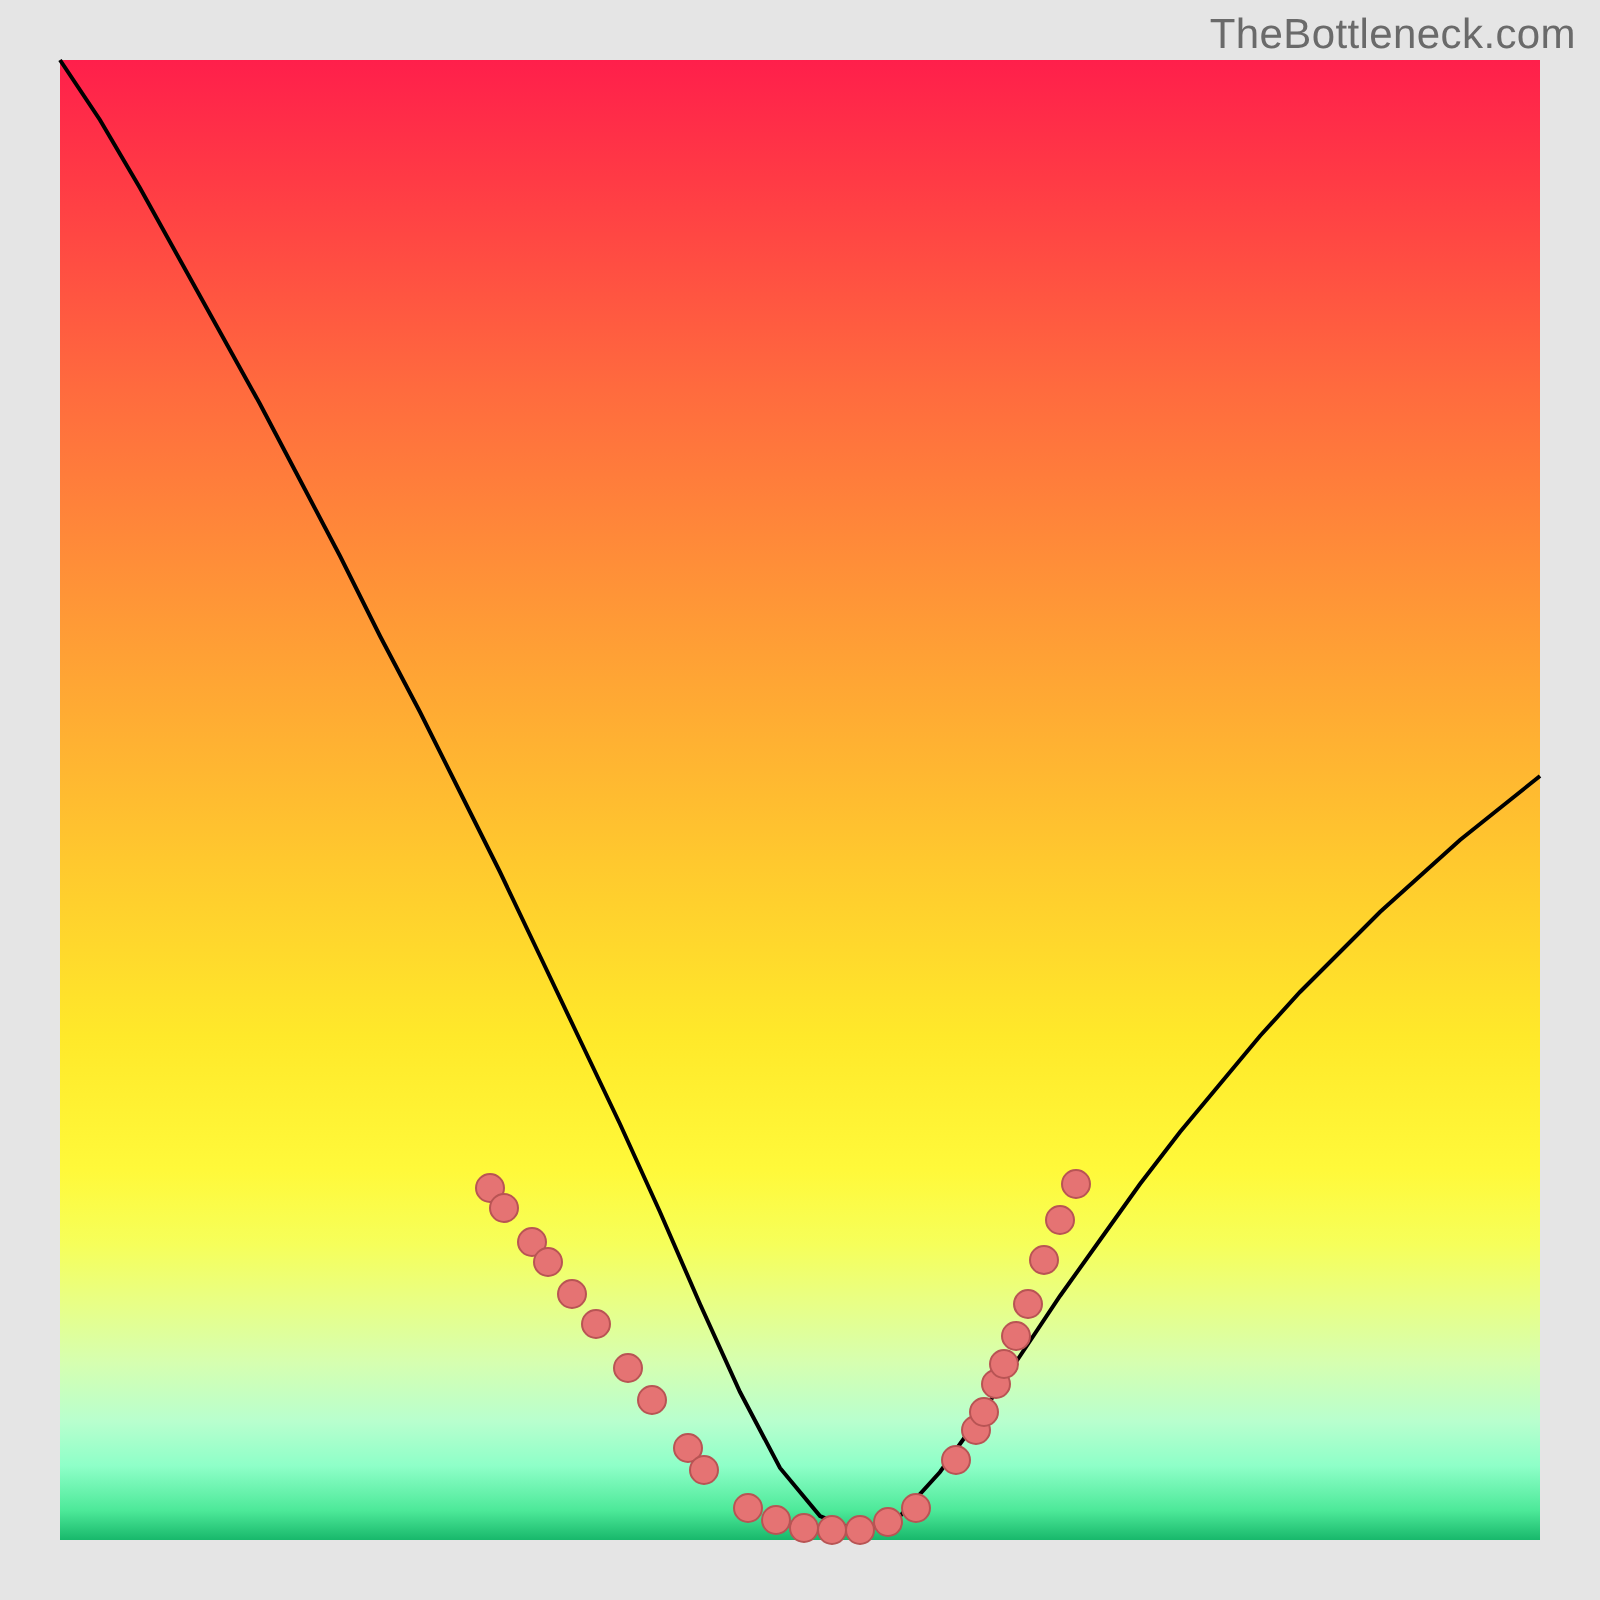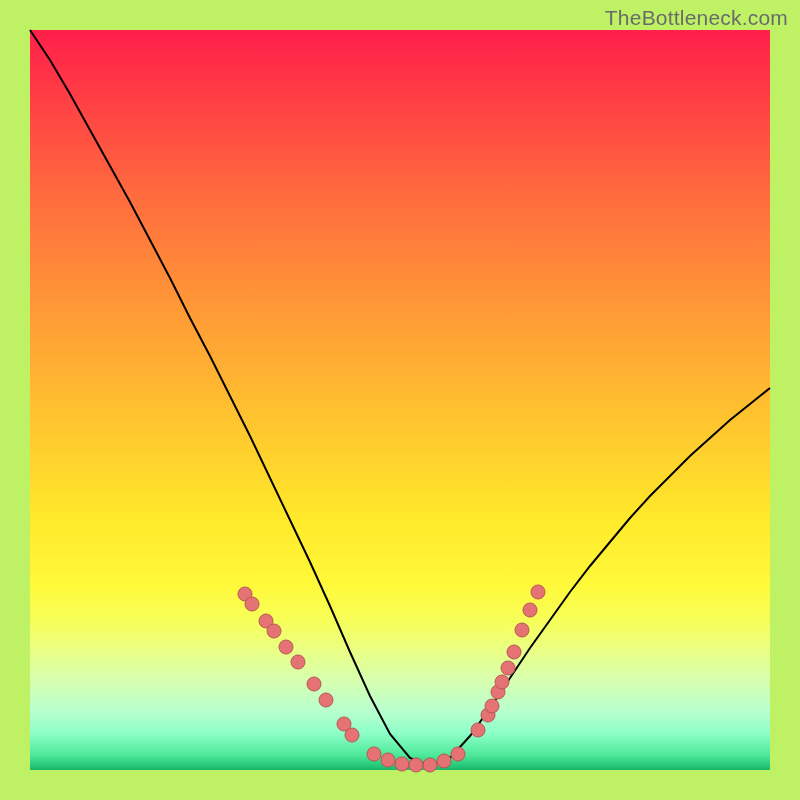--- a/index.html
+++ b/index.html
@@ -10,21 +10,21 @@
     overflow: hidden;
     background: #000;
     font-family: Arial, Helvetica, sans-serif;
   }
   .frame {
     position: absolute;
     left: 0;
     top: 0;
     width: 800px;
     height: 800px;
-    background: #bef264;
+    background: #e5e5e5;
   }
   .plot-area {
     position: absolute;
     left: 30px;
     top: 30px;
     width: 740px;
     height: 740px;
     
     background: linear-gradient(to bottom,
       #ff1f4b 0%,

